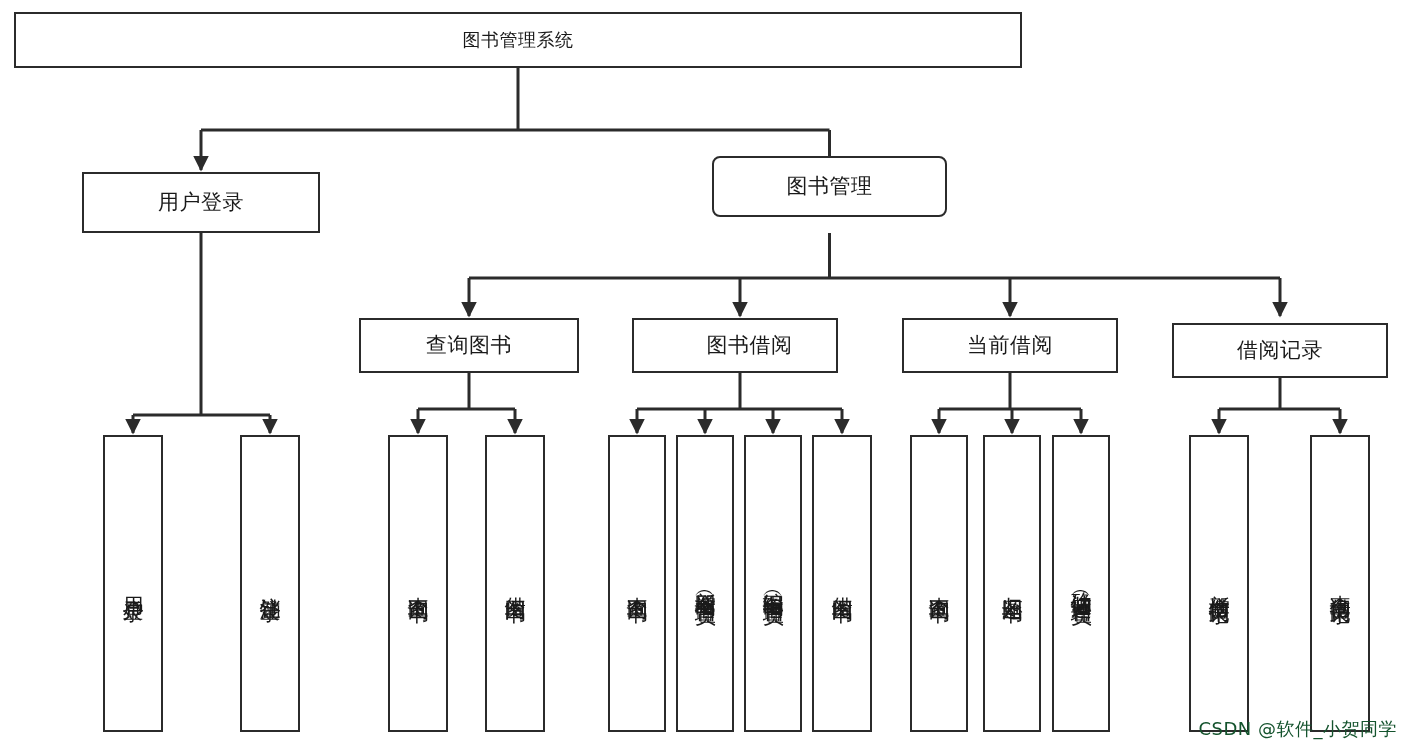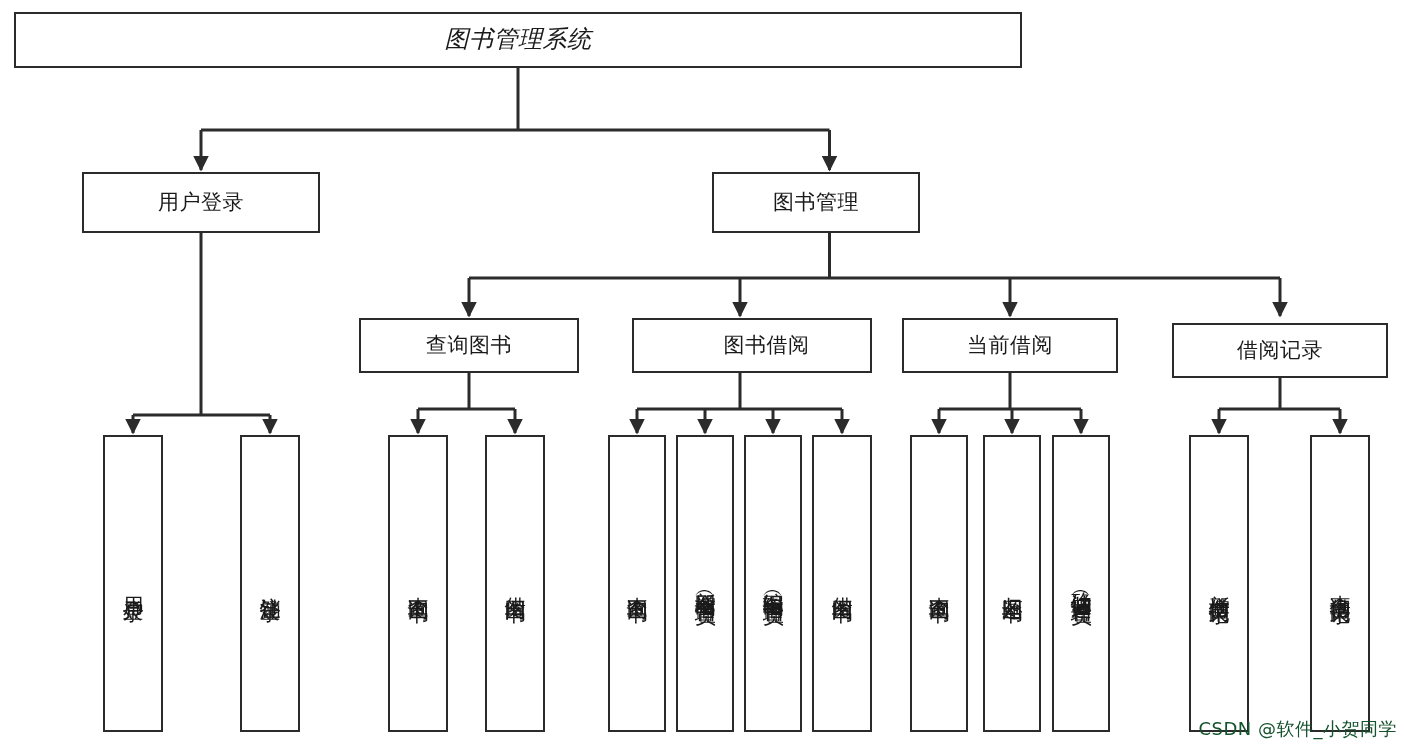--- a/index.html
+++ b/index.html
@@ -51,22 +51,21 @@
     writing-mode: vertical-rl;
     text-orientation: upright;
     font-size: 21px;
     line-height: 1.45;
     letter-spacing: 2px;
     white-space: nowrap;
     text-align: center;
     max-height: 100%;
   }
   .node.root .label {
-    font-size: 24px;
-    font-style: italic;
+    font-size: 18px;
   }
   .node.level2 .label,
   .node.level3 .label {
     font-size: 21px;
   }
   #watermark {
     position: absolute;
     right: 8px;
     bottom: 6px;
     font-size: 18px;
@@ -117,28 +116,28 @@
       </g>
   </svg>
 
   <div class="node root" style="left: 14px; top: 12px; width: 1008px; height: 56px;">
     <span class="label">图书管理系统</span>
   </div>
 
   <div class="node level2" style="left: 82px; top: 172px; width: 238px; height: 61px;">
     <span class="label">用户登录</span>
   </div>
-  <div class="node level2" style="left: 712px; top: 172px; width: 208px; height: 61px;">
+  <div class="node level2" style="left: 712px; top: 156px; width: 235px; height: 61px; border-radius: 8px;">
     <span class="label">图书管理</span>
   </div>
 
   <div class="node level3" style="left: 359px; top: 318px; width: 220px; height: 55px;">
     <span class="label">查询图书</span>
   </div>
-  <div class="node level3" style="left: 632px; top: 318px; width: 240px; height: 55px; padding-left: 29px;">
+  <div class="node level3" style="left: 632px; top: 318px; width: 206px; height: 55px; padding-left: 29px;">
     <span class="label">图书借阅</span>
   </div>
   <div class="node level3" style="left: 902px; top: 318px; width: 216px; height: 55px;">
     <span class="label">当前借阅</span>
   </div>
   <div class="node level3" style="left: 1172px; top: 323px; width: 216px; height: 55px;">
     <span class="label">借阅记录</span>
   </div>
 
   <div class="node vertical" style="left: 103px; top: 435px; width: 60px; height: 297px;">

